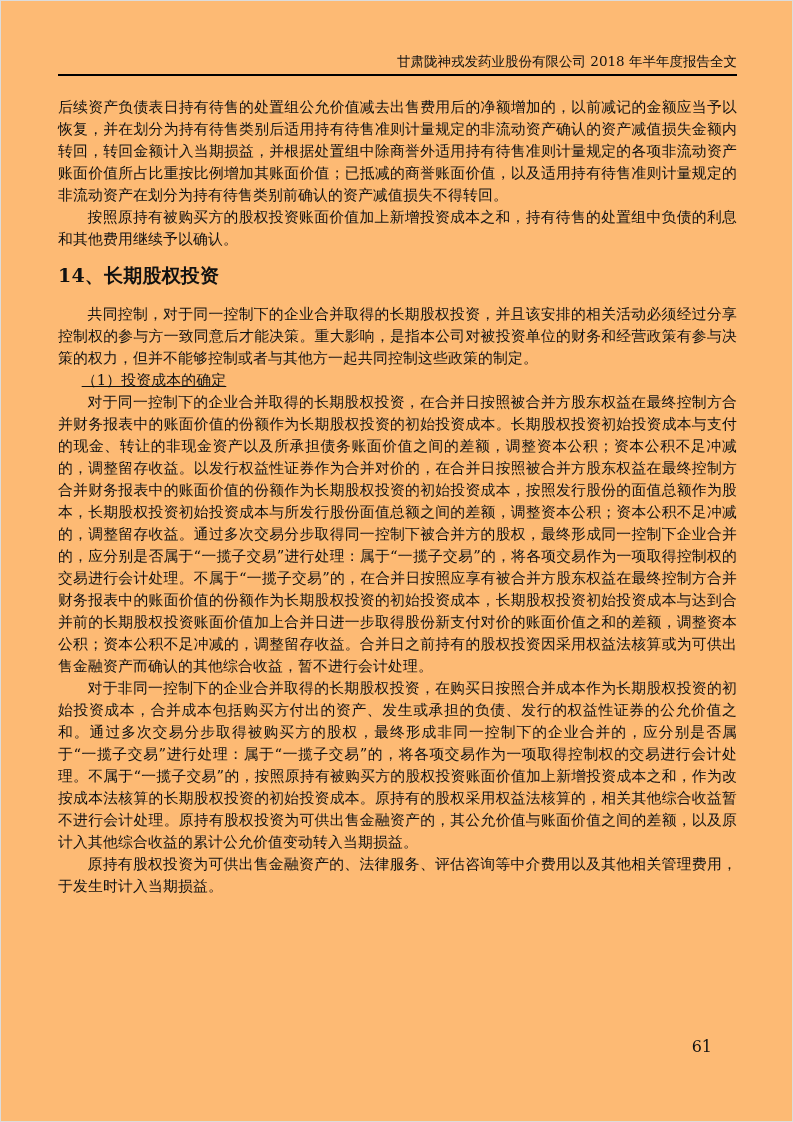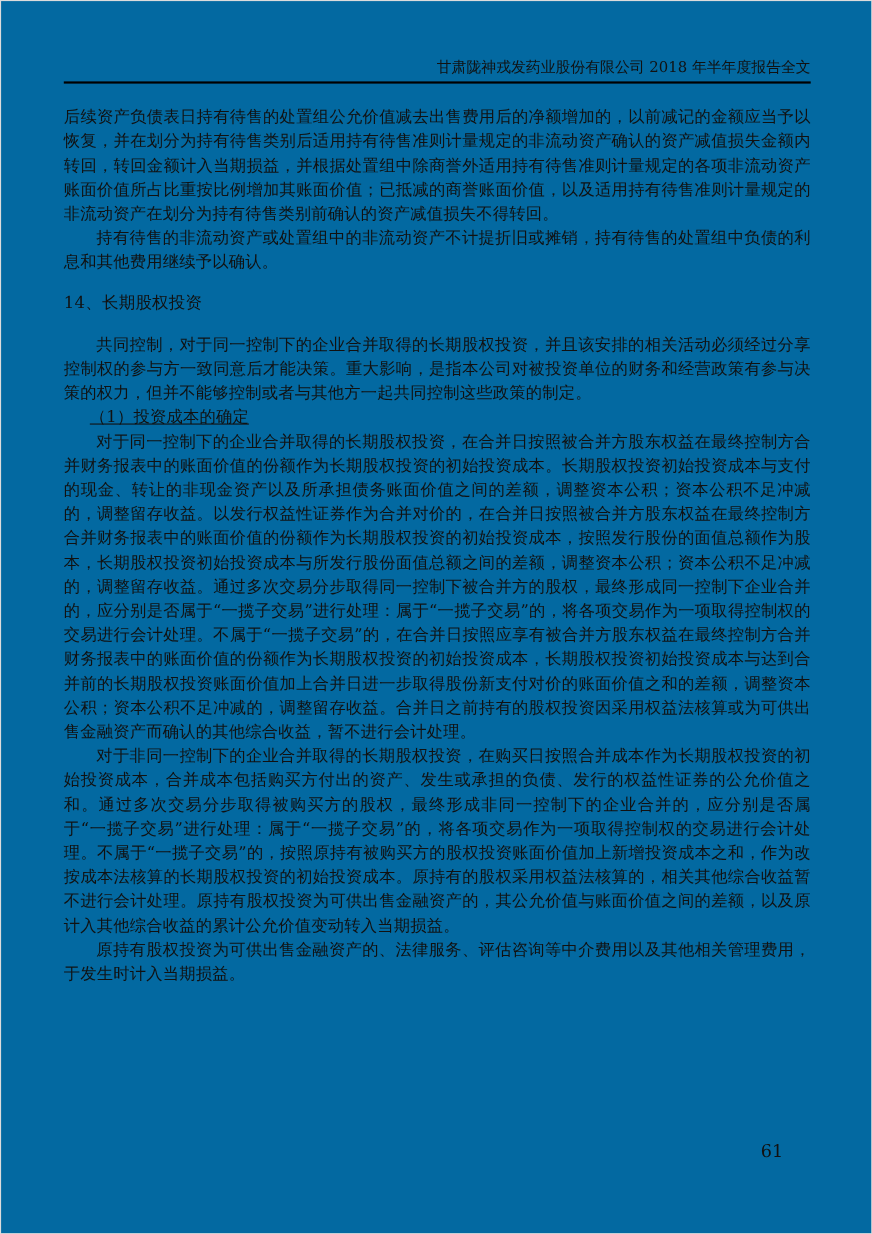--- a/index.html
+++ b/index.html
@@ -5,21 +5,21 @@
   html, body {
     margin: 0;
     padding: 0;
     background: #ffffff;
   }
   .page {
     position: relative;
     width: 793px;
     height: 1122px;
     margin: 0;
-    background: #0369a1;
+    background: #fdba74;
     border: 1px solid #dcdcdc;
     box-sizing: border-box;
     overflow: hidden;
     font-family: "DejaVu Serif", "Liberation Serif", serif;
     color: #111111;
   }
   .header {
     margin: 52px 55px 0 57px;
     padding-bottom: 4px;
     border-bottom: 2px solid #000000;
@@ -38,22 +38,22 @@
   }
   .para {
     margin: 0;
     padding: 0;
   }
   .para.indent {
     text-indent: 2em;
   }
   .section-heading {
     margin: 14px 0 17px 0;
-    font-size: 15px;
-    font-weight: normal;
+    font-size: 19px;
+    font-weight: bold;
     line-height: 22px;
   }
   .subsection-label {
     margin: 0;
     text-indent: 1.6em;
     text-decoration: underline;
   }
   .footer {
     position: absolute;
     top: 1038px;
@@ -69,21 +69,21 @@
 <div class="page">
 
   <div class="header">
     <span>甘肃陇神戎发药业股份有限公司 2018 年半年度报告全文</span>
   </div>
 
   <div class="content">
 
     <p class="para">后续资产负债表日持有待售的处置组公允价值减去出售费用后的净额增加的，以前减记的金额应当予以恢复，并在划分为持有待售类别后适用持有待售准则计量规定的非流动资产确认的资产减值损失金额内转回，转回金额计入当期损益，并根据处置组中除商誉外适用持有待售准则计量规定的各项非流动资产账面价值所占比重按比例增加其账面价值；已抵减的商誉账面价值，以及适用持有待售准则计量规定的非流动资产在划分为持有待售类别前确认的资产减值损失不得转回。</p>
 
-    <p class="para indent">持有待售的非流动资产或处置组中的非流动资产不计提折旧或摊销，持有待售的处置组中负债的利息和其他费用继续予以确认。</p>
+    <p class="para indent">按照原持有被购买方的股权投资账面价值加上新增投资成本之和，持有待售的处置组中负债的利息和其他费用继续予以确认。</p>
 
 
     <h2 class="section-heading">14、长期股权投资</h2>
 
 
     <p class="para indent">共同控制，对于同一控制下的企业合并取得的长期股权投资，并且该安排的相关活动必须经过分享控制权的参与方一致同意后才能决策。重大影响，是指本公司对被投资单位的财务和经营政策有参与决策的权力，但并不能够控制或者与其他方一起共同控制这些政策的制定。</p>
 
     <p class="para subsection-label">（1）投资成本的确定</p>
 
     <p class="para indent">对于同一控制下的企业合并取得的长期股权投资，在合并日按照被合并方股东权益在最终控制方合并财务报表中的账面价值的份额作为长期股权投资的初始投资成本。长期股权投资初始投资成本与支付的现金、转让的非现金资产以及所承担债务账面价值之间的差额，调整资本公积；资本公积不足冲减的，调整留存收益。以发行权益性证券作为合并对价的，在合并日按照被合并方股东权益在最终控制方合并财务报表中的账面价值的份额作为长期股权投资的初始投资成本，按照发行股份的面值总额作为股本，长期股权投资初始投资成本与所发行股份面值总额之间的差额，调整资本公积；资本公积不足冲减的，调整留存收益。通过多次交易分步取得同一控制下被合并方的股权，最终形成同一控制下企业合并的，应分别是否属于“一揽子交易”进行处理：属于“一揽子交易”的，将各项交易作为一项取得控制权的交易进行会计处理。不属于“一揽子交易”的，在合并日按照应享有被合并方股东权益在最终控制方合并财务报表中的账面价值的份额作为长期股权投资的初始投资成本，长期股权投资初始投资成本与达到合并前的长期股权投资账面价值加上合并日进一步取得股份新支付对价的账面价值之和的差额，调整资本公积；资本公积不足冲减的，调整留存收益。合并日之前持有的股权投资因采用权益法核算或为可供出售金融资产而确认的其他综合收益，暂不进行会计处理。</p>

